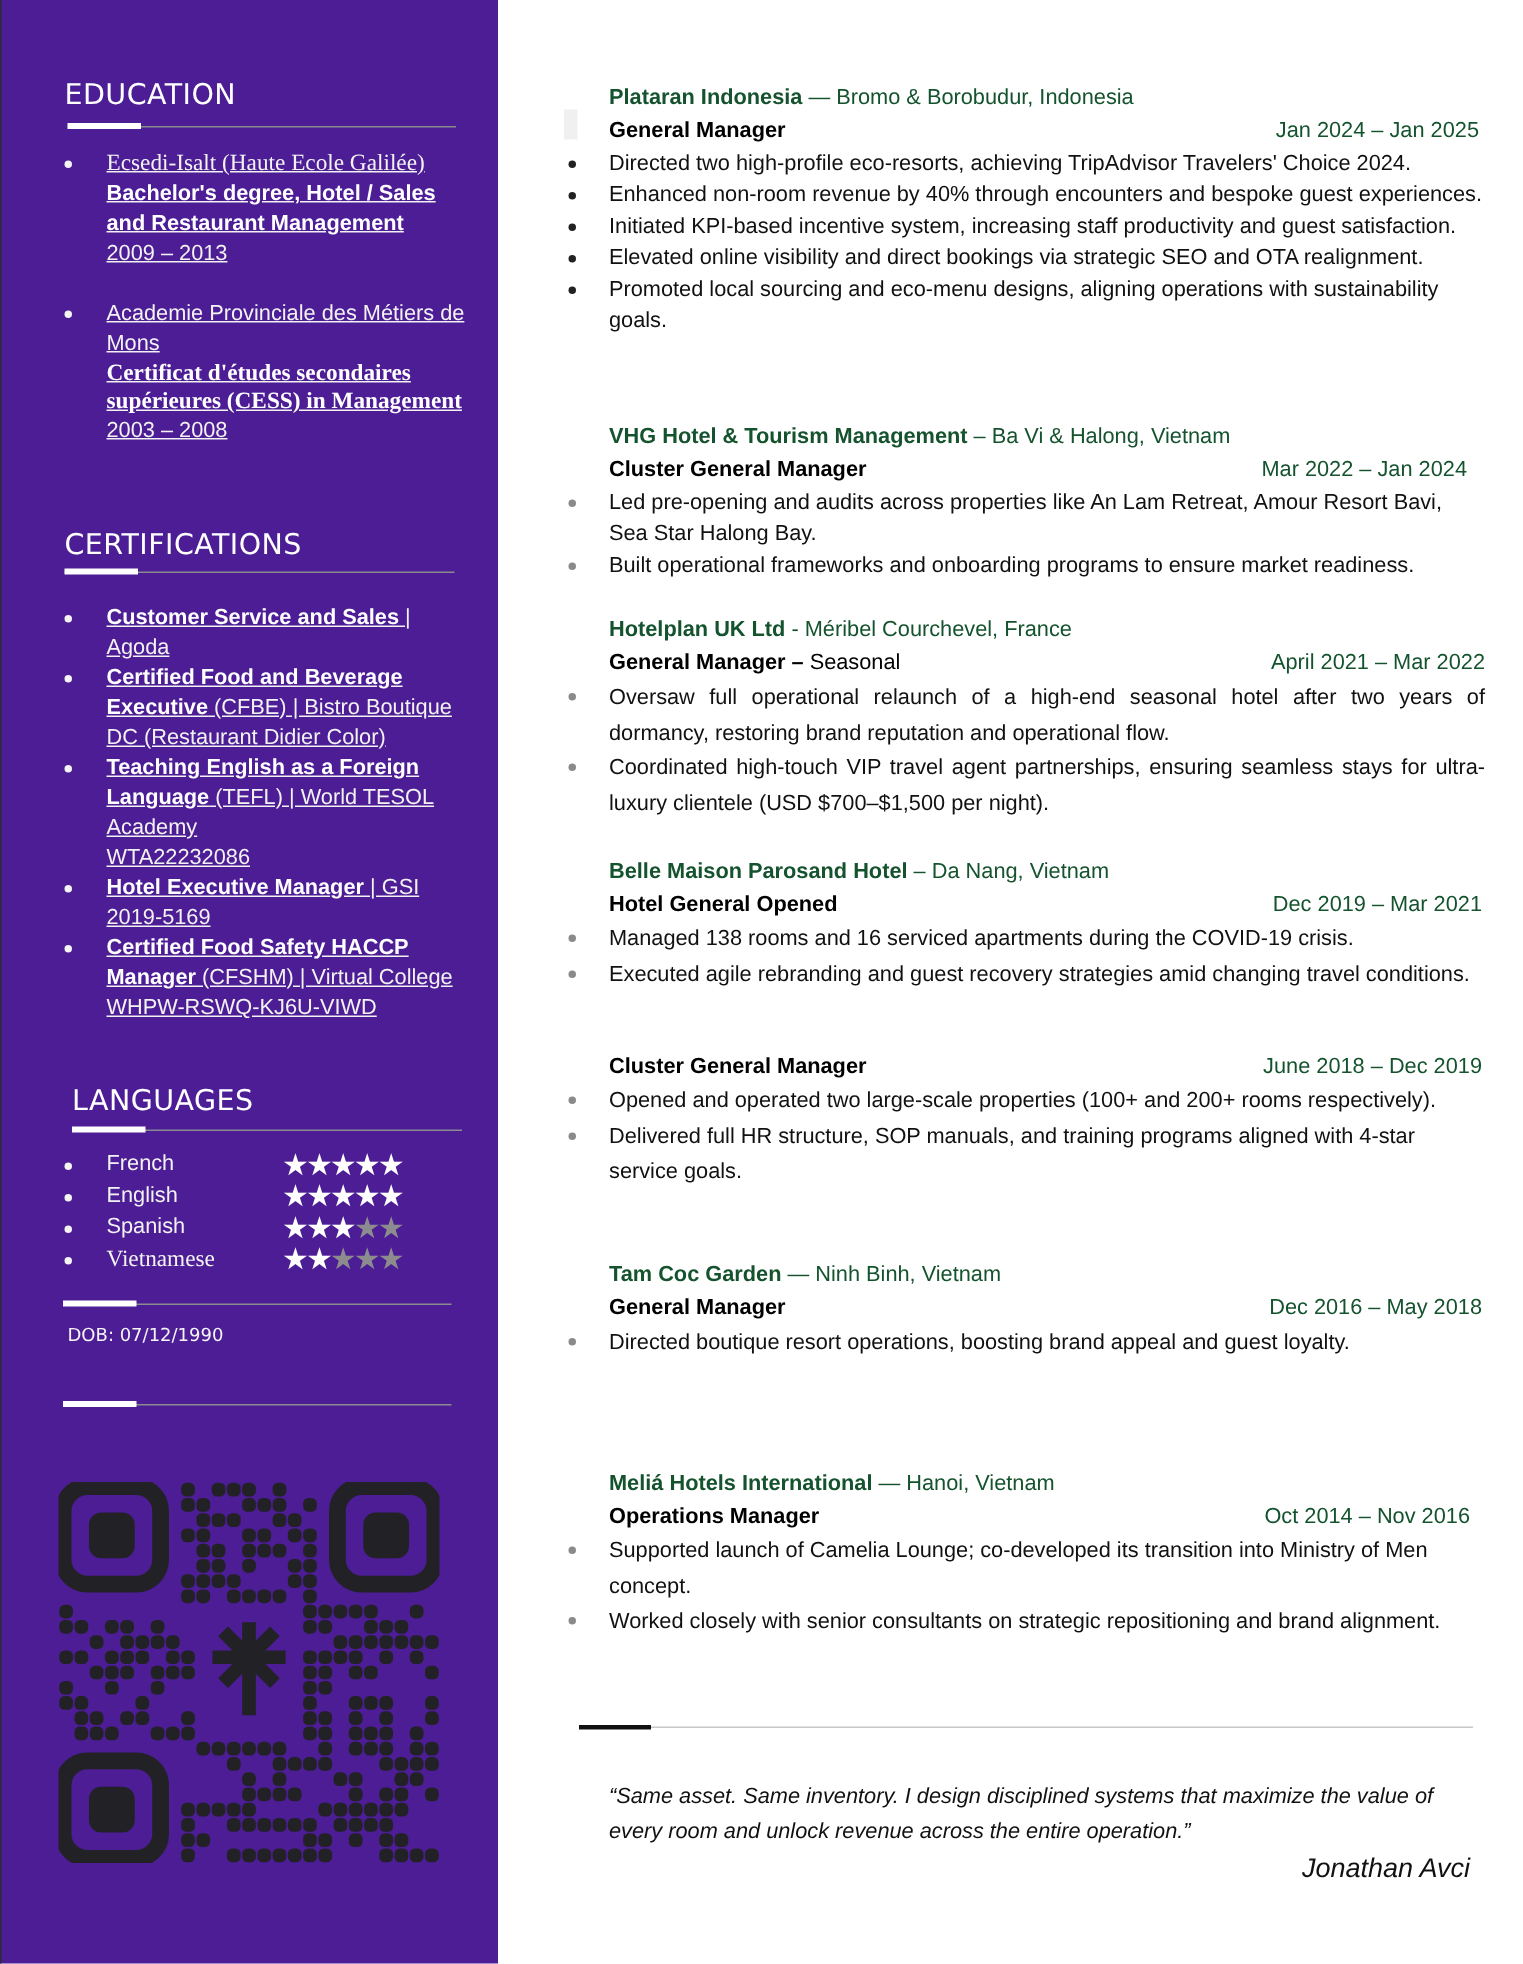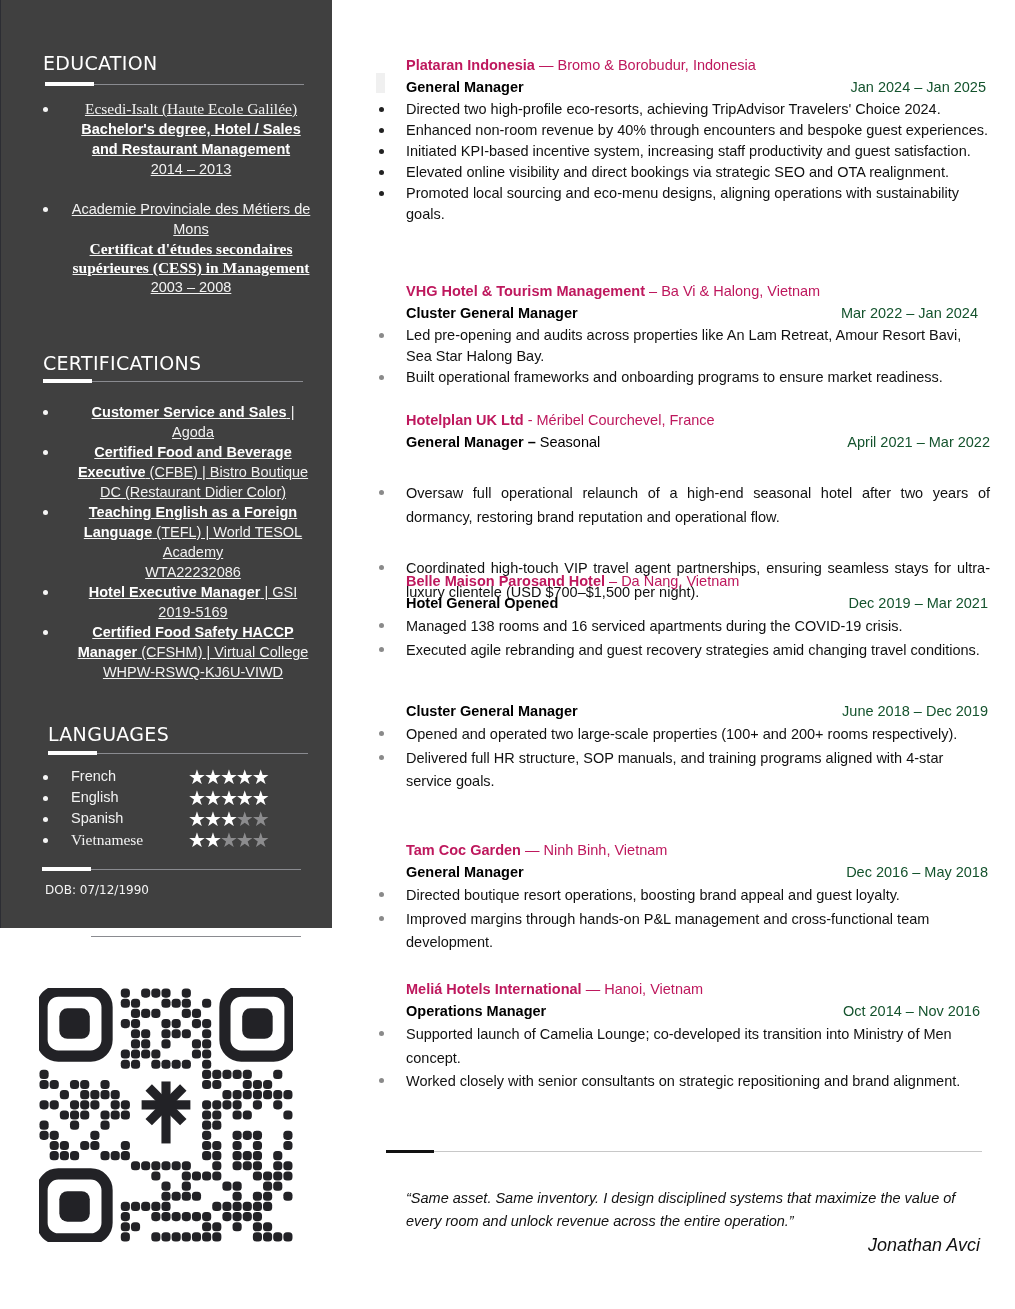--- a/index.html
+++ b/index.html
@@ -2,25 +2,24 @@
 <html><head>
 <meta charset="utf-8">
 <style>
   html, body { margin: 0; padding: 0; }
   body {
     width: 1015px; height: 1309px; position: relative; overflow: hidden;
     background: #ffffff;
     font-family: "Liberation Sans", sans-serif;
   }
   .sidebar {
-    position: absolute; left: 0; top: 0; width: 332px; height: 928px;
-    background: #404040; color: #f2f2f2;
+    position: absolute; left: 0; top: 0; width: 332px; height: 1309px;
+    background: #4c1d95; color: #f2f2f2;
     border-left: 1px solid #2c2d33;
     box-sizing: border-box;
-    text-align: center;
   }
   .sec-title {
     position: absolute; left: 42px; font-size: 19px; letter-spacing: 0.3px;
     color: #ffffff; font-family: "DejaVu Sans", sans-serif; font-weight: normal;
   }
   .rule {
     position: absolute; height: 1px; background: #8a8b90;
   }
   .rule .thick {
     position: absolute; left: 0; top: -2px; width: 49px; height: 4px; background: #ffffff;
@@ -36,55 +35,55 @@
   .lang-row { position: relative; height: 21px; }
   .lang-name { position: absolute; left: 28px; top: 0; }
   .stars { position: absolute; left: 145px; top: -2px; font-size: 20px; letter-spacing: -2px; line-height: 22px; }
   .star { color: #ffffff; }
   .star.off { color: #8c8c8e; }
   .dob { position: absolute; left: 44px; top: 883px; font-size: 12px; color: #f5f5f5; font-family: "DejaVu Sans", sans-serif; }
   .qr { position: absolute; left: 38px; top: 988px; width: 254px; height: 254px; }
 
   .main { position: absolute; left: 332px; top: 0; width: 683px; height: 1309px; }
   .job { position: absolute; left: 74px; width: 584px; font-size: 14.5px; line-height: 21px; color: #111111; }
-  .company { color: #be185d; font-size: 14.5px; }
+  .company { color: #14532d; font-size: 14.5px; }
   .company .cname { font-weight: bold; }
   .role-row { position: relative; height: 22px; margin-top: 1px; }
   .role { font-weight: bold; color: #000; }
   .role .suffix { font-weight: normal; }
   .dates { position: absolute; right: 0; top: 0; color: #14532d; }
   .bullets { list-style: none; margin: 0; padding: 0; }
   .bullets li { position: relative; margin-bottom: 0; }
   .bullets li::before {
     content: ""; position: absolute; left: -27px; top: 8px; width: 5px; height: 5px; border-radius: 50%; background: #222;
   }
   .bullets.grey li::before { background: #8a8a8a; }
   .loose li { line-height: 23.5px; }
-  .justify li { text-align: justify; margin-top: 28px; }
+  .justify li { text-align: justify; }
   .quote-rule { position: absolute; left: 54px; top: 1151px; width: 596px; height: 1px; background: #c8c8c8; }
   .quote-rule .thick { position: absolute; left: 0; top: -1px; width: 48px; height: 3px; background: #111; }
   .quote { position: absolute; left: 74px; top: 1187px; width: 580px; font-style: italic; font-size: 14.5px; line-height: 23px; color: #111; }
   .author { position: absolute; right: 35px; top: 1235px; font-style: italic; font-size: 18px; color: #111; }
   .marker { position: absolute; left: 44px; top: 73px; width: 9px; height: 20px; background: #f0f0f0; }
 </style>
 </head>
 <body>
 
 <div class="sidebar">
 
   <div class="sec-title" style="top:52px">EDUCATION</div>
   <div class="rule" style="left:44px; top:84px; width:259px">
       <div class="thick"></div>
     </div>
 
   <ul class="side-list" style="top:99px">
     <li class="edu-li">
       <div class="serif">Ecsedi-Isalt (Haute Ecole Galilée)</div>
       <div class="bold">Bachelor's degree, Hotel / Sales and Restaurant Management</div>
-      <div>2014 – 2013</div>
+      <div>2009 – 2013</div>
     </li>
     <li class="edu-li">
       <div>Academie Provinciale des Métiers de Mons</div>
       <div class="bold serif" style="line-height:19px">Certificat d'études secondaires supérieures (CESS) in Management</div>
       <div>2003 – 2008</div>
     </li>
   </ul>
 
   <div class="sec-title" style="top:352px">CERTIFICATIONS</div>
   <div class="rule" style="left:42px; top:381px; width:260px">
@@ -410,21 +409,20 @@
         <ul class="bullets grey loose">
           <li>Opened and operated two large-scale properties (100+ and 200+ rooms respectively).</li>
           <li>Delivered full HR structure, SOP manuals, and training programs aligned with 4-star service goals.</li>
         </ul>
       </div>
       <div class="job" style="top: 840px;">
         <div class="company"><span class="cname">Tam Coc Garden</span><span> — Ninh Binh, Vietnam</span></div>
         <div class="role-row"><span class="role"><span>General Manager</span><span class="suffix"></span></span><span class="dates" style="right:2px">Dec 2016 – May 2018</span></div>
         <ul class="bullets grey loose">
           <li>Directed boutique resort operations, boosting brand appeal and guest loyalty.</li>
-          <li>Improved margins through hands-on P&amp;L management and cross-functional team development.</li>
         </ul>
       </div>
       <div class="job" style="top: 979px;">
         <div class="company"><span class="cname">Meliá Hotels International</span><span> — Hanoi, Vietnam</span></div>
         <div class="role-row"><span class="role"><span>Operations Manager</span><span class="suffix"></span></span><span class="dates" style="right:10px">Oct 2014 – Nov 2016</span></div>
         <ul class="bullets grey loose">
           <li>Supported launch of Camelia Lounge; co-developed its transition into Ministry of Men concept.</li>
           <li>Worked closely with senior consultants on strategic repositioning and brand alignment.</li>
         </ul>
       </div>

